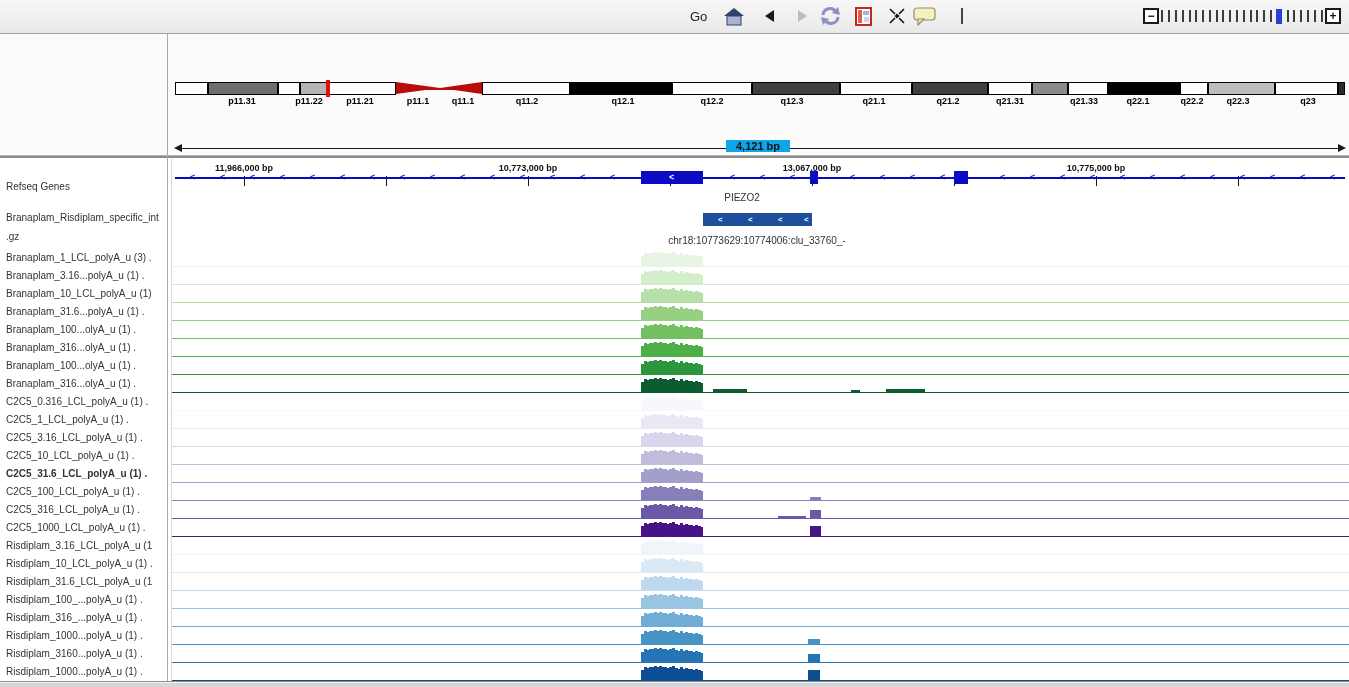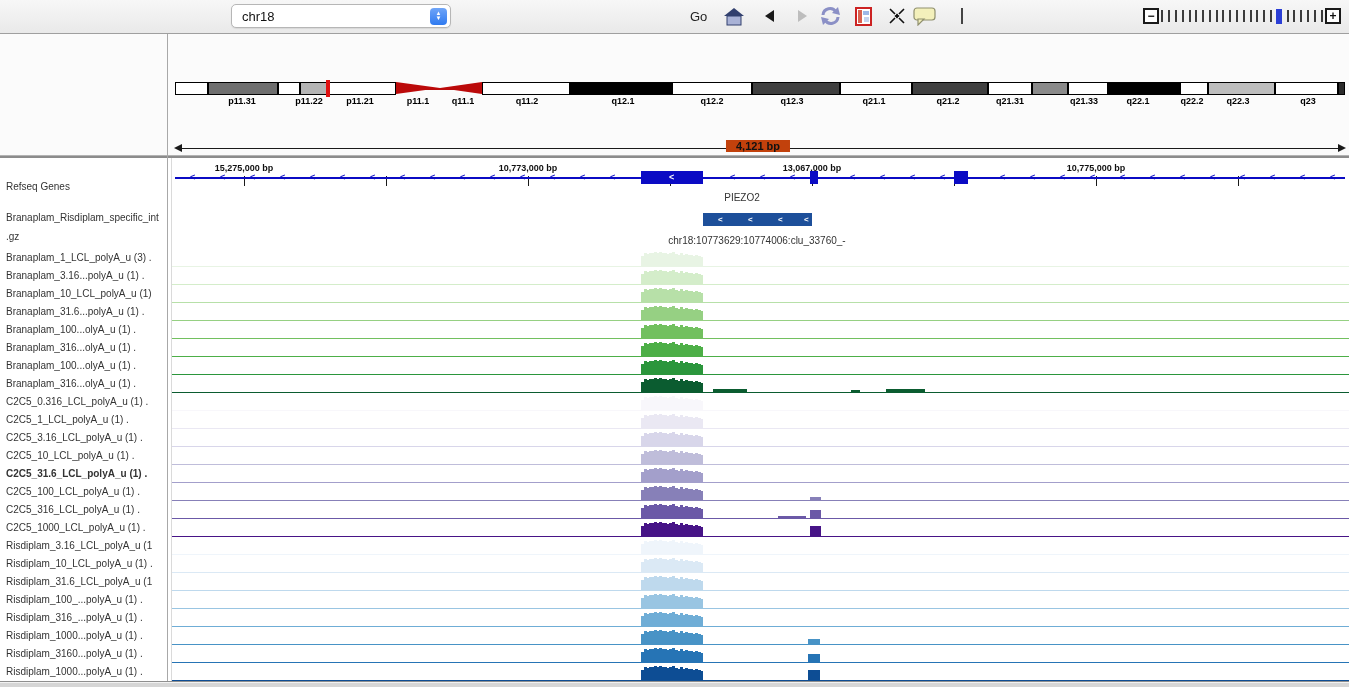--- a/index.html
+++ b/index.html
@@ -16,48 +16,41 @@
     color:#fff;font-size:6px;line-height:5px;}
   #locus{position:absolute;left:456px;top:3px;width:224px;height:22px;border:1px solid #7d7d7d;border-radius:2px;
     box-shadow:0 0 0 3px #a9c8f5;font-size:13px;font-family:"Liberation Sans",sans-serif;padding:0 4px;color:#000;}
   #go{position:absolute;left:684px;top:4px;height:24px;border:none;background:transparent;font-size:13px;color:#222;
     font-family:"Liberation Sans",sans-serif;cursor:pointer;}
   .ticon{position:absolute;top:5px;width:24px;height:22px;display:flex;align-items:center;justify-content:center;cursor:pointer;}
   
   #header{position:absolute;left:0;top:34px;width:1349px;height:121px;background:#fbfbfb;}
   .bandlab{position:absolute;top:62px;transform:translateX(-50%);font-size:9px;font-weight:bold;color:#000;white-space:nowrap;}
   .ticklab{position:absolute;top:129px;transform:translateX(-50%);font-size:9px;font-weight:bold;color:#111;white-space:nowrap;}
-  #spanlab{position:absolute;top:106px;left:758px;transform:translateX(-50%);background:#c2410c;padding:0 10px;
+  #spanlab{position:absolute;top:106px;left:758px;transform:translateX(-50%);background:#0ea5e9;padding:0 10px;
     font-size:11px;font-weight:bold;color:#111;}
   
   #labelcol{position:absolute;left:0;top:158px;width:167px;height:523px;background:#fff;overflow:hidden;}
   .lab{position:absolute;left:6px;font-size:10px;color:#333;white-space:nowrap;}
   .chev{position:absolute;font-size:9px;font-weight:bold;line-height:9px;}
   #bottomstrip{position:absolute;left:0;top:681px;width:1349px;height:6px;background:#d6d6d6;
     border-top:1px solid #8f8f8f;box-shadow:inset 0 1px 0 #f2f2f2;}
   
   #zoomctl{position:absolute;right:8px;top:8px;display:flex;align-items:center;}
   .zbox{width:12px;height:12px;border:2px solid #1a1a1a;background:#fff;display:flex;align-items:center;justify-content:center;
     font-size:12px;font-weight:bold;color:#111;line-height:10px;cursor:pointer;}
   .ztick{width:2px;height:12px;background:#3c3c3c;margin:0 2.4px;}
   .ztick.cur{width:6px;height:15px;margin:0 2px;}
 </style>
 </head>
 <body>
 
 <div id="app">
 
   <div id="toolbar">
-    <div class="sel" style="left:231px;width:220px;">
-      <span>chr18</span>
-      <span class="stepper">
-          <span>▲</span>
-          <span>▼</span>
-        </span>
-    </div>
     <button id="go">Go</button>
 
     <span class="ticon" style="left:722px;">
       <svg width="22" height="19" viewBox="0 0 22 19">
         <polygon points="11,1 21,9 1,9" fill="#32406e"></polygon>
         <rect x="4" y="9" width="14" height="9" fill="#a9b2d6" stroke="#32406e" stroke-width="1"></rect>
       </svg>
     </span>
     <span class="ticon" style="left:758px;">
       <svg width="16" height="16" viewBox="0 0 16 16">
@@ -181,21 +174,21 @@
         <div class="bandlab" style="position: absolute; left: 463px;">q11.1</div>
         <div style="position: absolute; left: 326px; top: 46px; width: 4px; height: 17px; background: rgb(224, 16, 16);"></div>
       </div>
 
     <div id="ruler">
         <div style="position: absolute; left: 177px; top: 114px; width: 1162px; height: 1px; background: rgb(26, 26, 26);"></div>
         <div style="position: absolute; left: 174px; top: 110px; width: 0px; height: 0px; border-top: 4.5px solid transparent; border-bottom: 4.5px solid transparent; border-right: 8px solid rgb(26, 26, 26);"></div>
         <div style="position: absolute; left: 1338px; top: 110px; width: 0px; height: 0px; border-top: 4.5px solid transparent; border-bottom: 4.5px solid transparent; border-left: 8px solid rgb(26, 26, 26);"></div>
         <span id="spanlab">4,121 bp</span>
         <div style="position: absolute; left: 244px; top: 142px; width: 1px; height: 10px; background: rgb(26, 26, 26);"></div>
-        <div class="ticklab" style="position: absolute; left: 244px;">15,275,000 bp</div>
+        <div class="ticklab" style="position: absolute; left: 244px;">11,966,000 bp</div>
         <div style="position: absolute; left: 386px; top: 142px; width: 1px; height: 10px; background: rgb(26, 26, 26);"></div>
         <div style="position: absolute; left: 528px; top: 142px; width: 1px; height: 10px; background: rgb(26, 26, 26);"></div>
         <div class="ticklab" style="position: absolute; left: 528px;">10,773,000 bp</div>
         <div style="position: absolute; left: 670px; top: 142px; width: 1px; height: 10px; background: rgb(26, 26, 26);"></div>
         <div style="position: absolute; left: 812px; top: 142px; width: 1px; height: 10px; background: rgb(26, 26, 26);"></div>
         <div class="ticklab" style="position: absolute; left: 812px;">13,067,000 bp</div>
         <div style="position: absolute; left: 954px; top: 142px; width: 1px; height: 10px; background: rgb(26, 26, 26);"></div>
         <div style="position: absolute; left: 1096px; top: 142px; width: 1px; height: 10px; background: rgb(26, 26, 26);"></div>
         <div class="ticklab" style="position: absolute; left: 1096px;">10,775,000 bp</div>
         <div style="position: absolute; left: 1238px; top: 142px; width: 1px; height: 10px; background: rgb(26, 26, 26);"></div>

